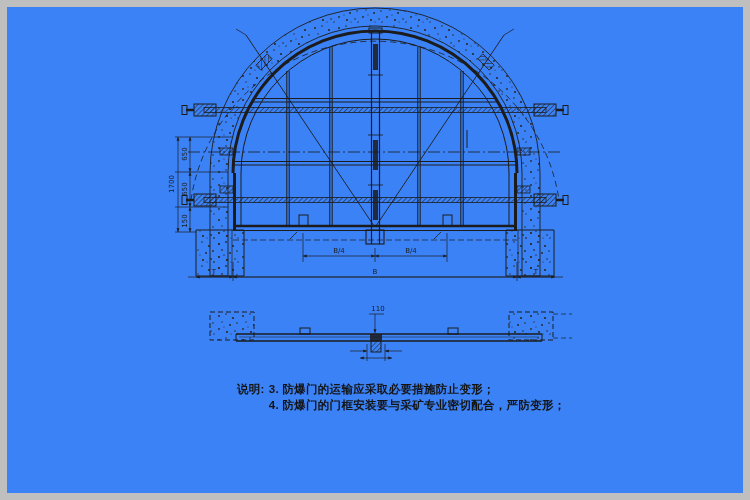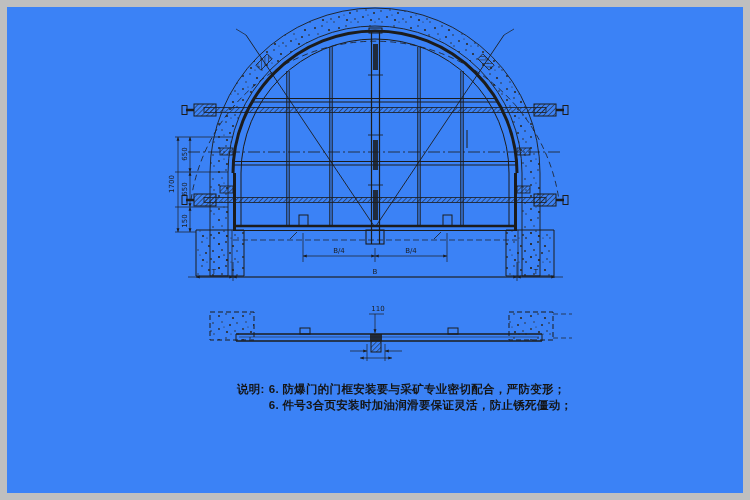--- a/index.html
+++ b/index.html
@@ -207,18 +207,18 @@
       <line x1="385" y1="344" x2="385" y2="361"></line>
     </g>
   </g>
   <text class="dimtxt" text-anchor="middle" x="378" y="311" font-size="6.5">110</text>
 </svg>
 
   <div class="notes">
     <div class="notes-row">
       <span class="notes-label">说明:</span>
       <div class="notes-lines">
-        <div>6. 防爆门的门框安装要与采矿专业密切配合，严防变形；</div>
-        <div>6. 件号3合页安装时加油润滑要保证灵活，防止锈死僵动；</div>
+        <div>3. 防爆门的运输应采取必要措施防止变形；</div>
+        <div>4. 防爆门的门框安装要与采矿专业密切配合，严防变形；</div>
       </div>
     </div>
   </div>
 </div>
 
 </body></html>

